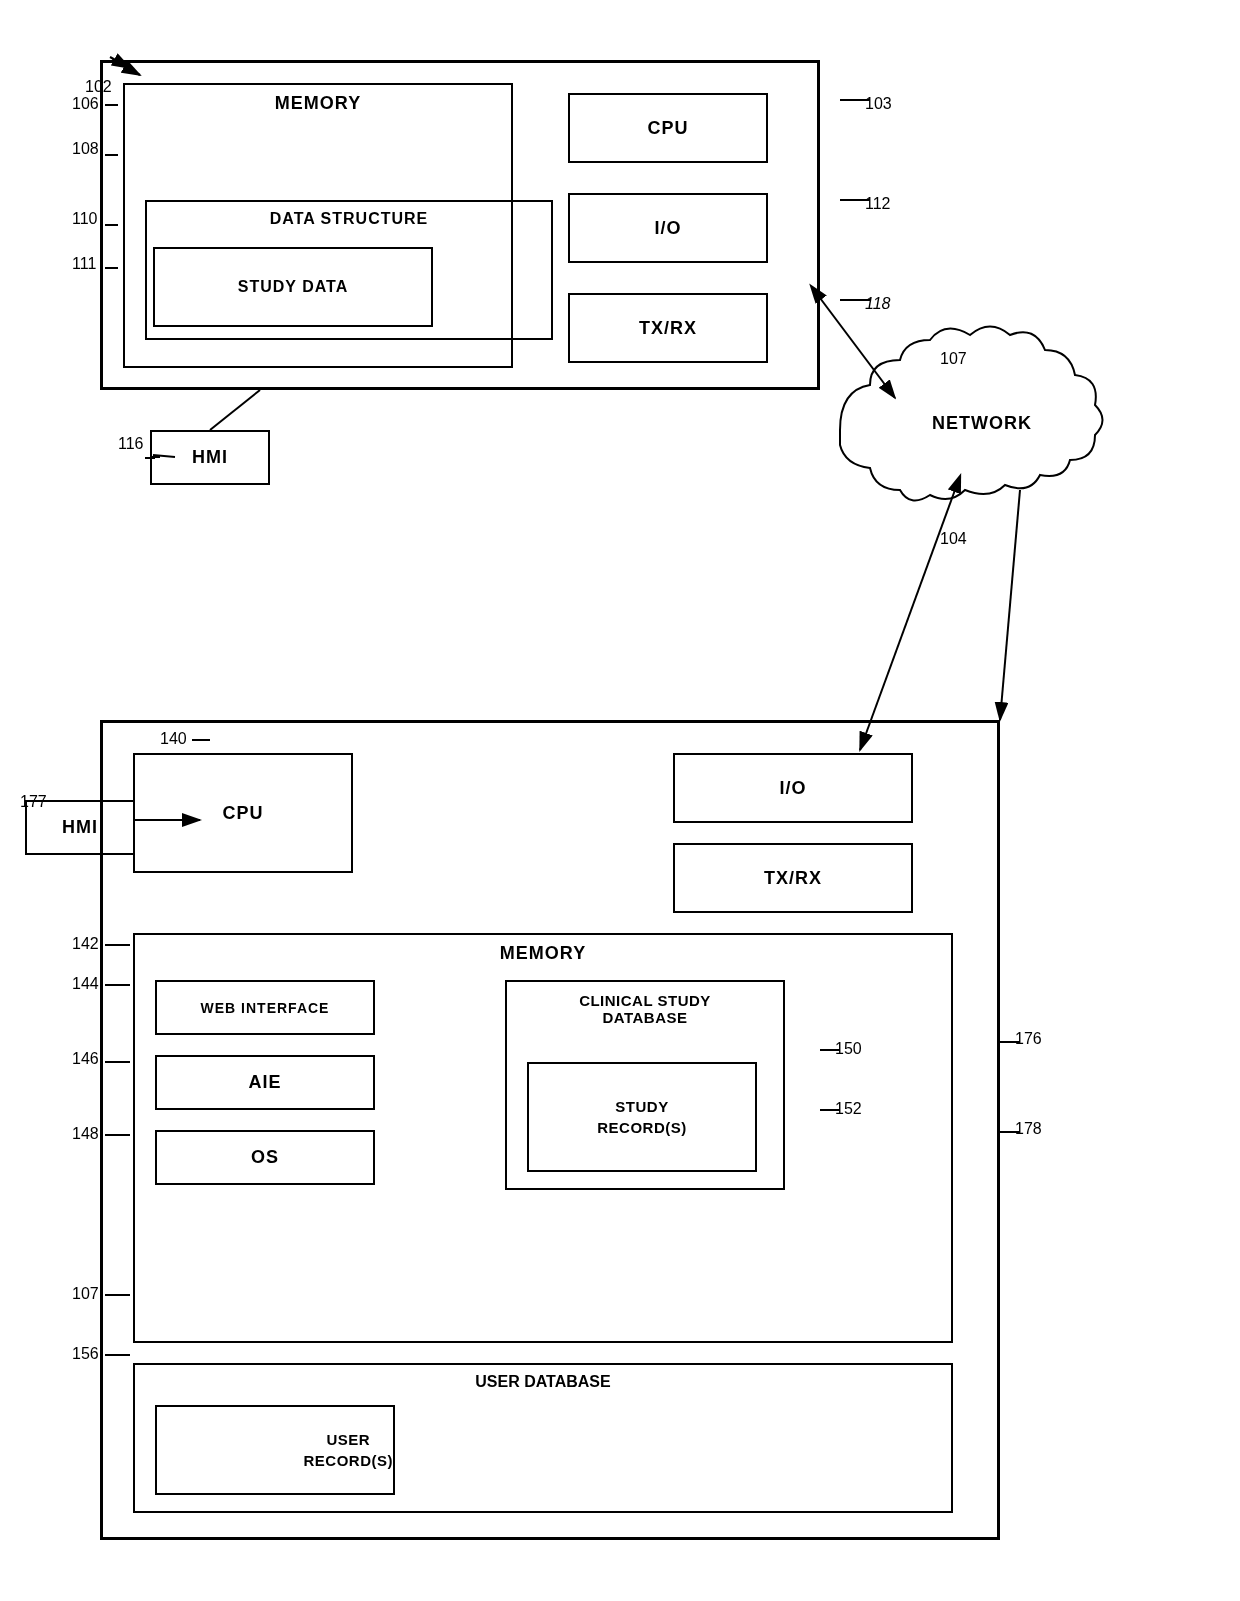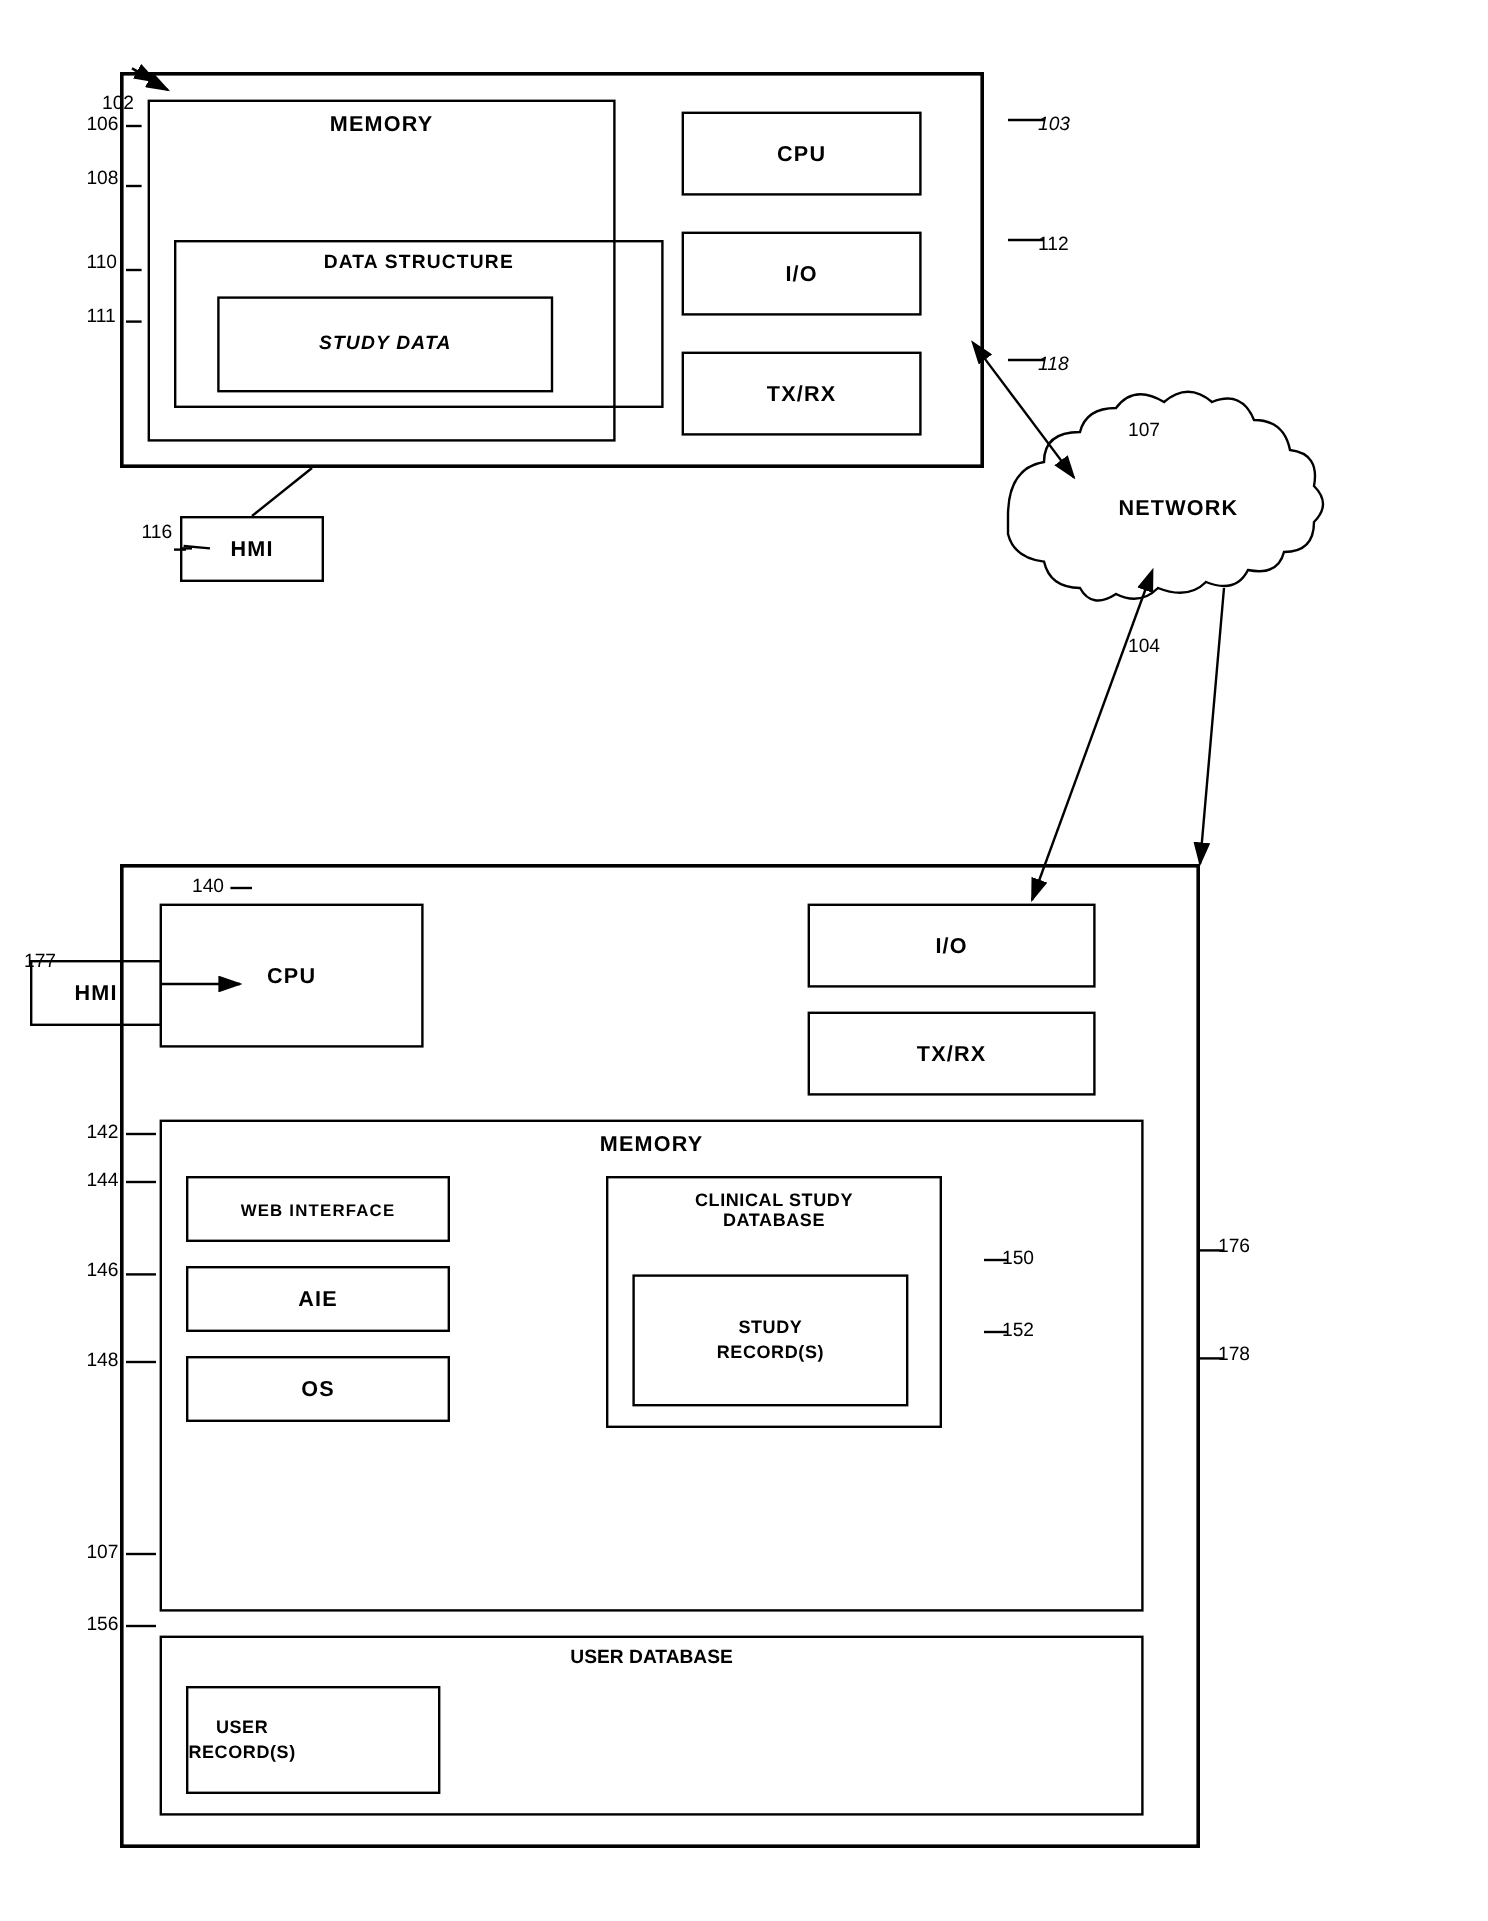--- a/index.html
+++ b/index.html
@@ -82,28 +82,27 @@
       left: 0; right: 0;
       text-align: center;
       font-size: 16px;
       font-weight: bold;
       letter-spacing: 1px;
     }
 
     .top-studydata-box {
       position: absolute;
       top: 45px;
-      left: 34px;
+      left: 6px;
       width: 280px;
       height: 80px;
       border: 2px solid #000;
       display: flex;
       align-items: center;
       justify-content: center;
-      font-style: italic;
     }
 
     .top-studydata-label {
       font-size: 16px;
       font-weight: bold;
       letter-spacing: 1px;
     }
 
     
     .top-cpu-box {
@@ -327,26 +326,26 @@
       text-align: center;
       font-size: 16px;
       font-weight: bold;
     }
 
     
     .bottom-userrecords-box {
       position: absolute;
       top: 40px;
       left: 20px;
-      width: 212px;
+      width: 240px;
       height: 90px;
       border: 2px solid #000;
       display: flex;
       align-items: center;
-      justify-content: flex-start;
+      justify-content: flex-end;
     }
 
     .bottom-userrecords-label {
       font-size: 15px;
       font-weight: bold;
       text-align: center;
       letter-spacing: 0.5px;
       line-height: 1.4;
     }
 
@@ -420,21 +419,21 @@
     <div class="top-txrx-box">
       <span class="box-label">TX/RX</span>
     </div>
 
   </div>
 
   <div class="ref-label" style="top:95px; left:72px;">106</div>
   <div class="ref-label" style="top:140px; left:72px;">108</div>
   <div class="ref-label" style="top:210px; left:72px;">110</div>
   <div class="ref-label" style="top:255px; left:72px;">111</div>
-  <div class="ref-label" style="top:95px; left:865px;font-style:italic;">103</div>
+  <div class="ref-label" style="top:95px; left:865px;">103</div>
   <div class="ref-label" style="top:195px; left:865px;">112</div>
   <div class="ref-label" style="top:295px; left:865px;font-style:italic;">118</div>
 
   <div class="top-hmi-box">
     <span class="box-label">HMI</span>
   </div>
   <div class="ref-label" style="top:435px; left:118px;">116</div>
 
   <div class="ref-label" style="top:350px; left:940px;">107</div>
   <div class="ref-label" style="top:530px; left:940px;">104</div>

